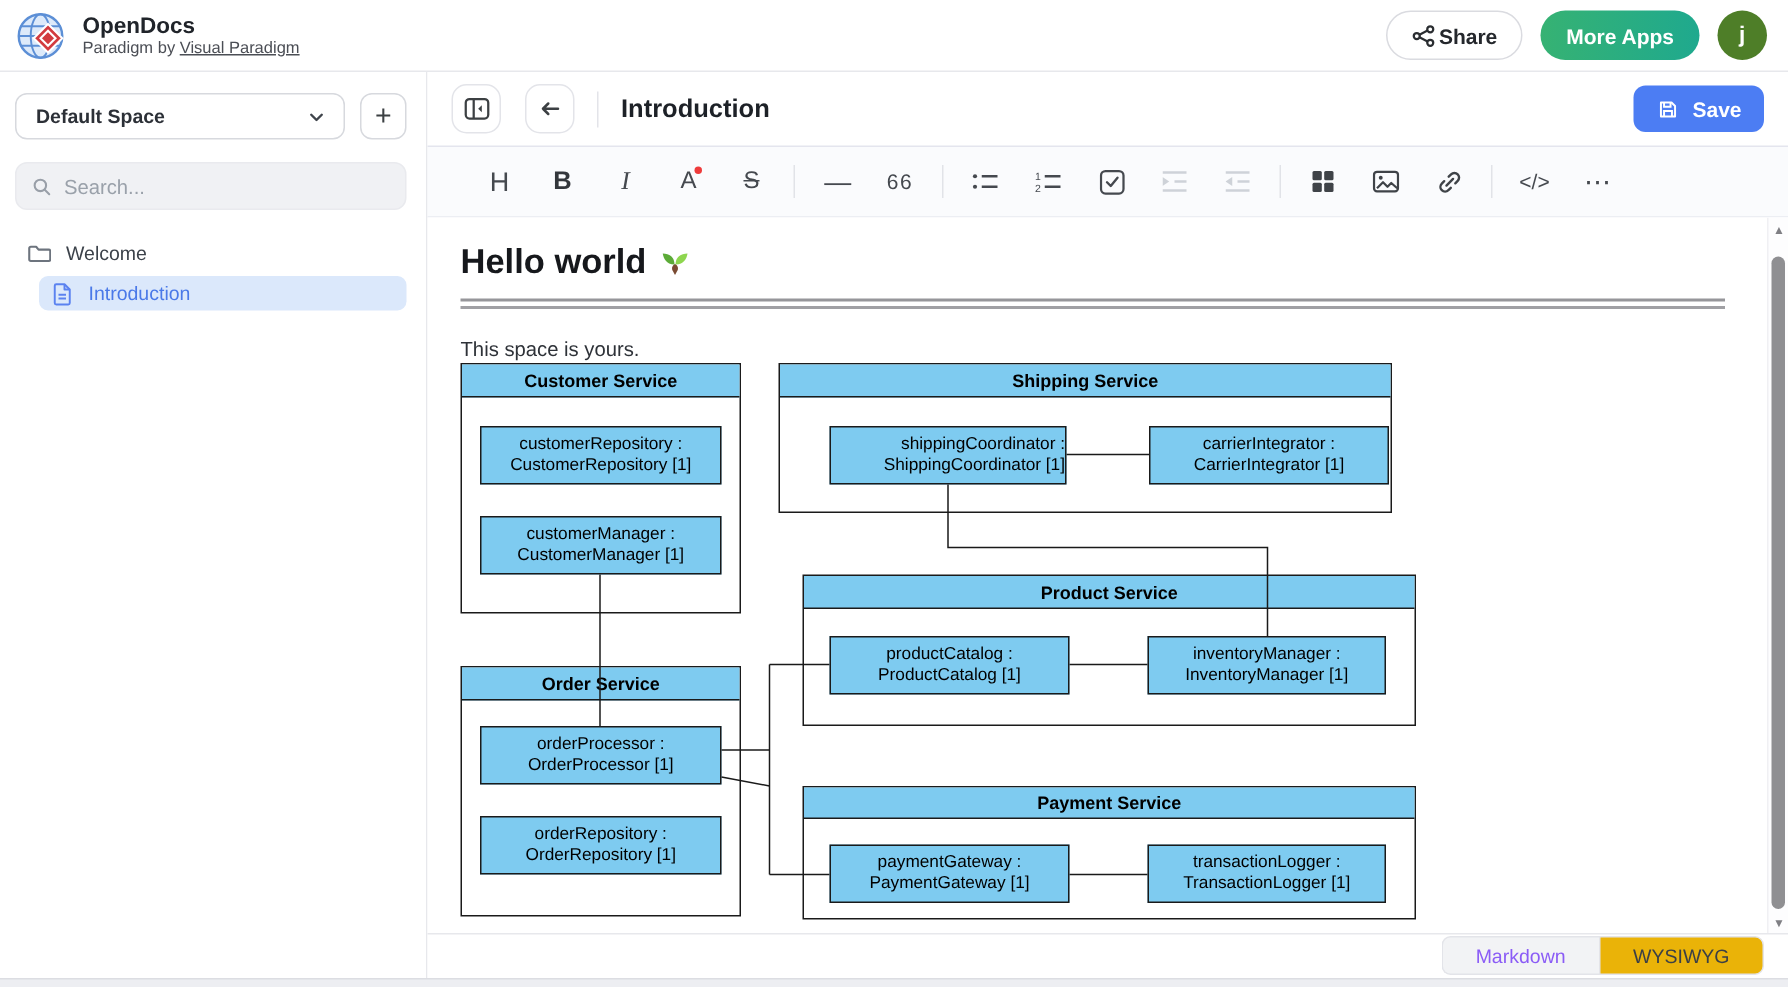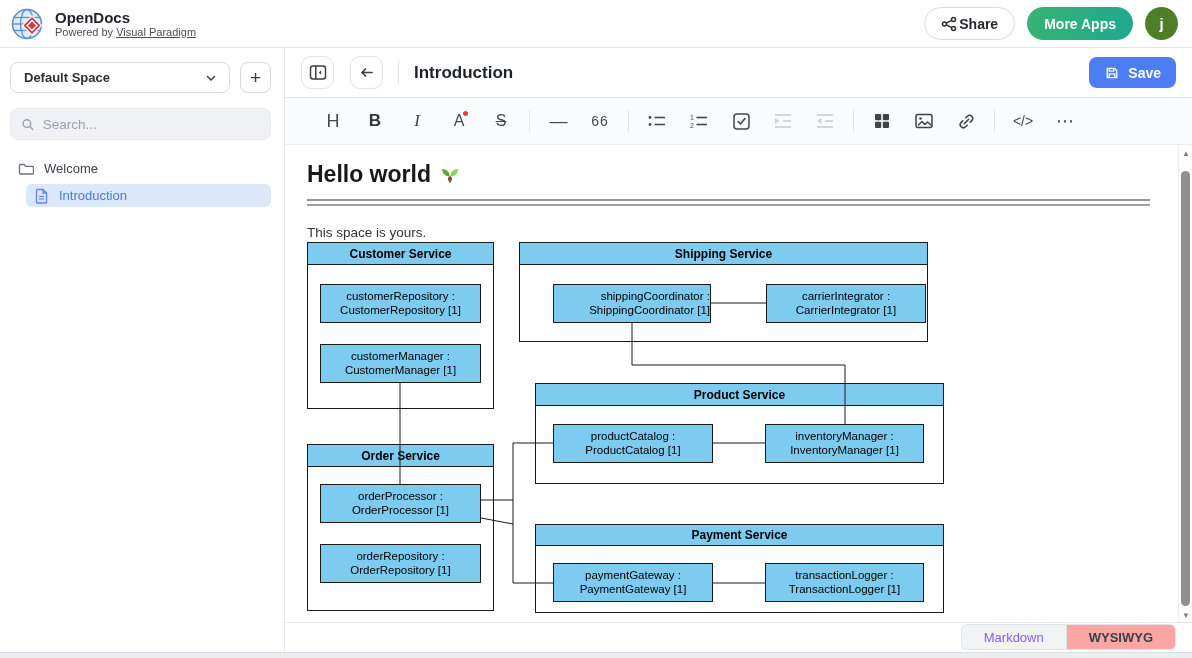--- a/index.html
+++ b/index.html
@@ -103,21 +103,21 @@
   .sb-up { top:4px; } .sb-down { bottom:2px; }
   .sb-thumb { position:absolute; left:2px; top:26px; bottom:16px; width:9px; background:#8f8f92;
               border-radius:5px; cursor:pointer; }
 
   
   .main-footer { height:30px; border-top:1px solid #e7e8ec; background:#fff; position:relative; }
   .mode-toggle { position:absolute; right:16px; top:1px; display:flex; }
   .seg { height:26px; display:flex; align-items:center; padding:0 22px; font-size:13px;
          border:1px solid #e3e4e9; cursor:pointer; }
   .seg-md { background:#f2f3f5; color:#8b5cf6; border-radius:6px 0 0 6px; border-right:none; }
-  .seg-wy { background:#fca5a5; color:#3b4046; font-weight:700; border-radius:0 6px 6px 0; }
+  .seg-wy { background:#eab308; color:#3b4046; font-weight:400; border-radius:0 6px 6px 0; }
 
   .bottom-strip { height:6px; background:#edeef2; border-top:1px solid #dcdde2; }
 </style>
 </head>
 <body>
 
 <div class="app">
 
   <div class="topbar">
     <div class="brand">
@@ -125,21 +125,21 @@
         <circle cx="17" cy="18" r="14.5" fill="#ddeafa" stroke="#5c8fd6" stroke-width="1.6"></circle>
         <ellipse cx="17" cy="18" rx="6.5" ry="14.5" fill="none" stroke="#5c8fd6" stroke-width="1.3"></ellipse>
         <line x1="3.5" y1="11.5" x2="30.5" y2="11.5" stroke="#5c8fd6" stroke-width="1.3"></line>
         <line x1="2.5" y1="18" x2="31.5" y2="18" stroke="#5c8fd6" stroke-width="1.3"></line>
         <line x1="3.5" y1="24.5" x2="30.5" y2="24.5" stroke="#5c8fd6" stroke-width="1.3"></line>
         <polygon points="22,10 31.5,19.5 22,29 12.5,19.5" fill="#d23b3f" stroke="#fff" stroke-width="1.4"></polygon>
         <polygon points="22,14.5 27,19.5 22,24.5 17,19.5" fill="none" stroke="#fff" stroke-width="1.4"></polygon>
       </svg>
       <div class="brand-text">
         <div class="name">OpenDocs</div>
-        <div class="sub"><span>Powered by </span><a>Visual Paradigm</a></div>
+        <div class="sub"><span>Paradigm by </span><a>Visual Paradigm</a></div>
       </div>
     </div>
     <div class="top-right">
       <button class="btn-share">
         <svg width="16" height="16" viewBox="0 0 16 16">
           <circle cx="12.5" cy="3.5" r="2" fill="none" stroke="#2a2d31" stroke-width="1.5"></circle>
           <circle cx="3.5" cy="8" r="2" fill="none" stroke="#2a2d31" stroke-width="1.5"></circle>
           <circle cx="12.5" cy="12.5" r="2" fill="none" stroke="#2a2d31" stroke-width="1.5"></circle>
           <line x1="5.3" y1="7.1" x2="10.7" y2="4.4" stroke="#2a2d31" stroke-width="1.5"></line>
           <line x1="5.3" y1="8.9" x2="10.7" y2="11.6" stroke="#2a2d31" stroke-width="1.5"></line>

